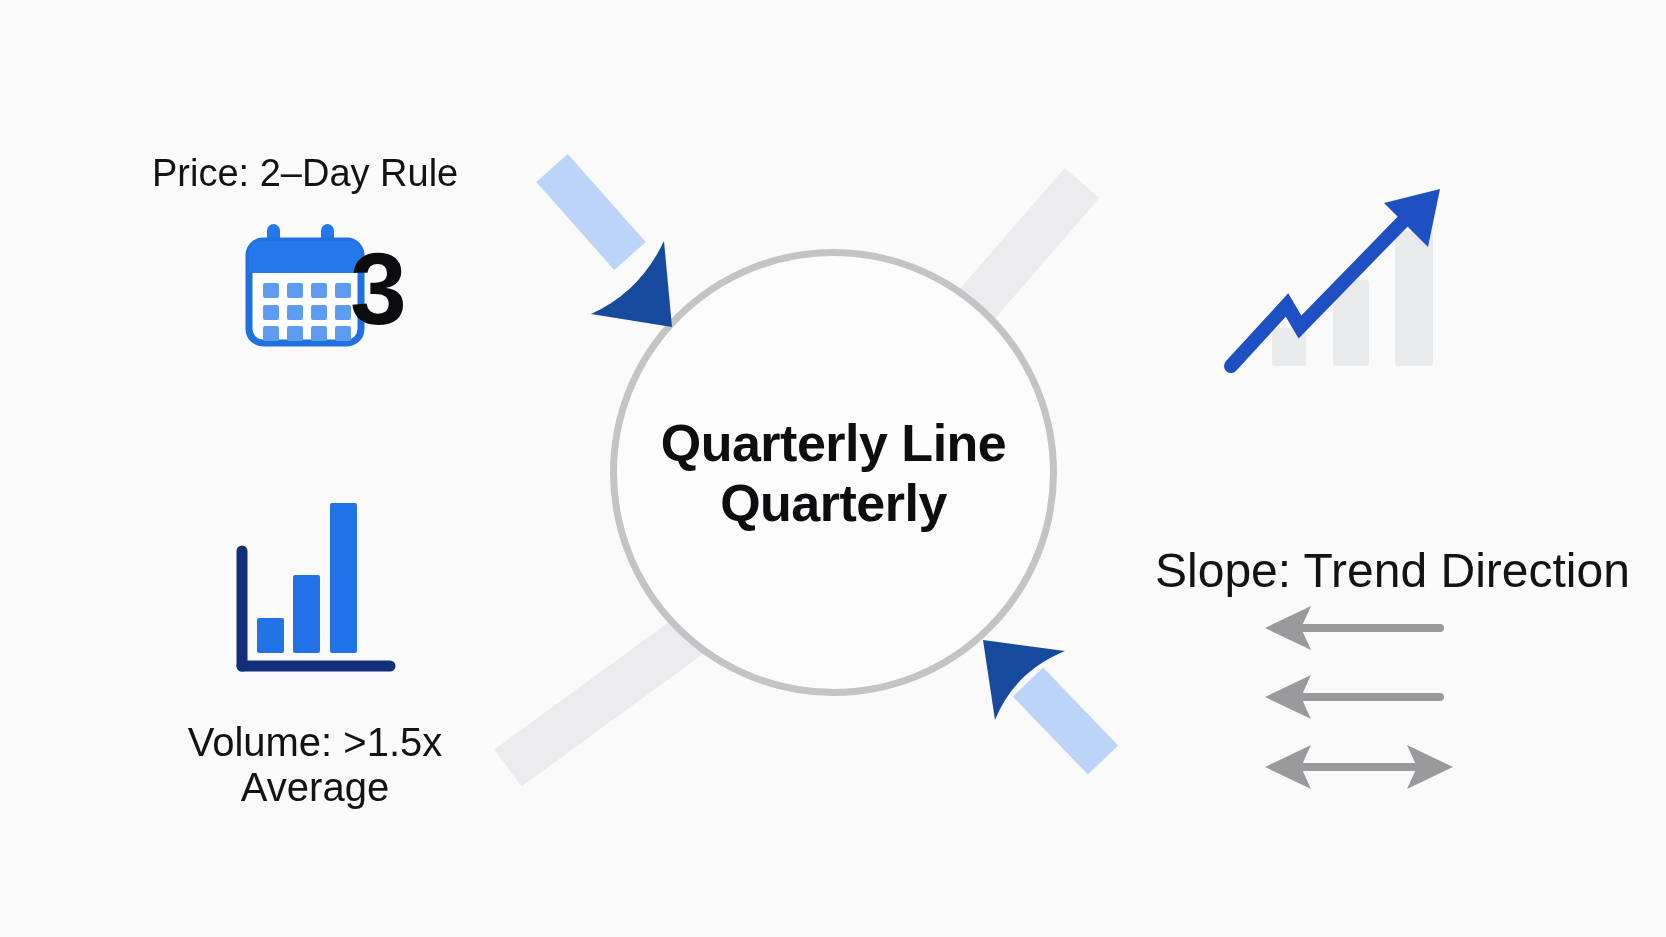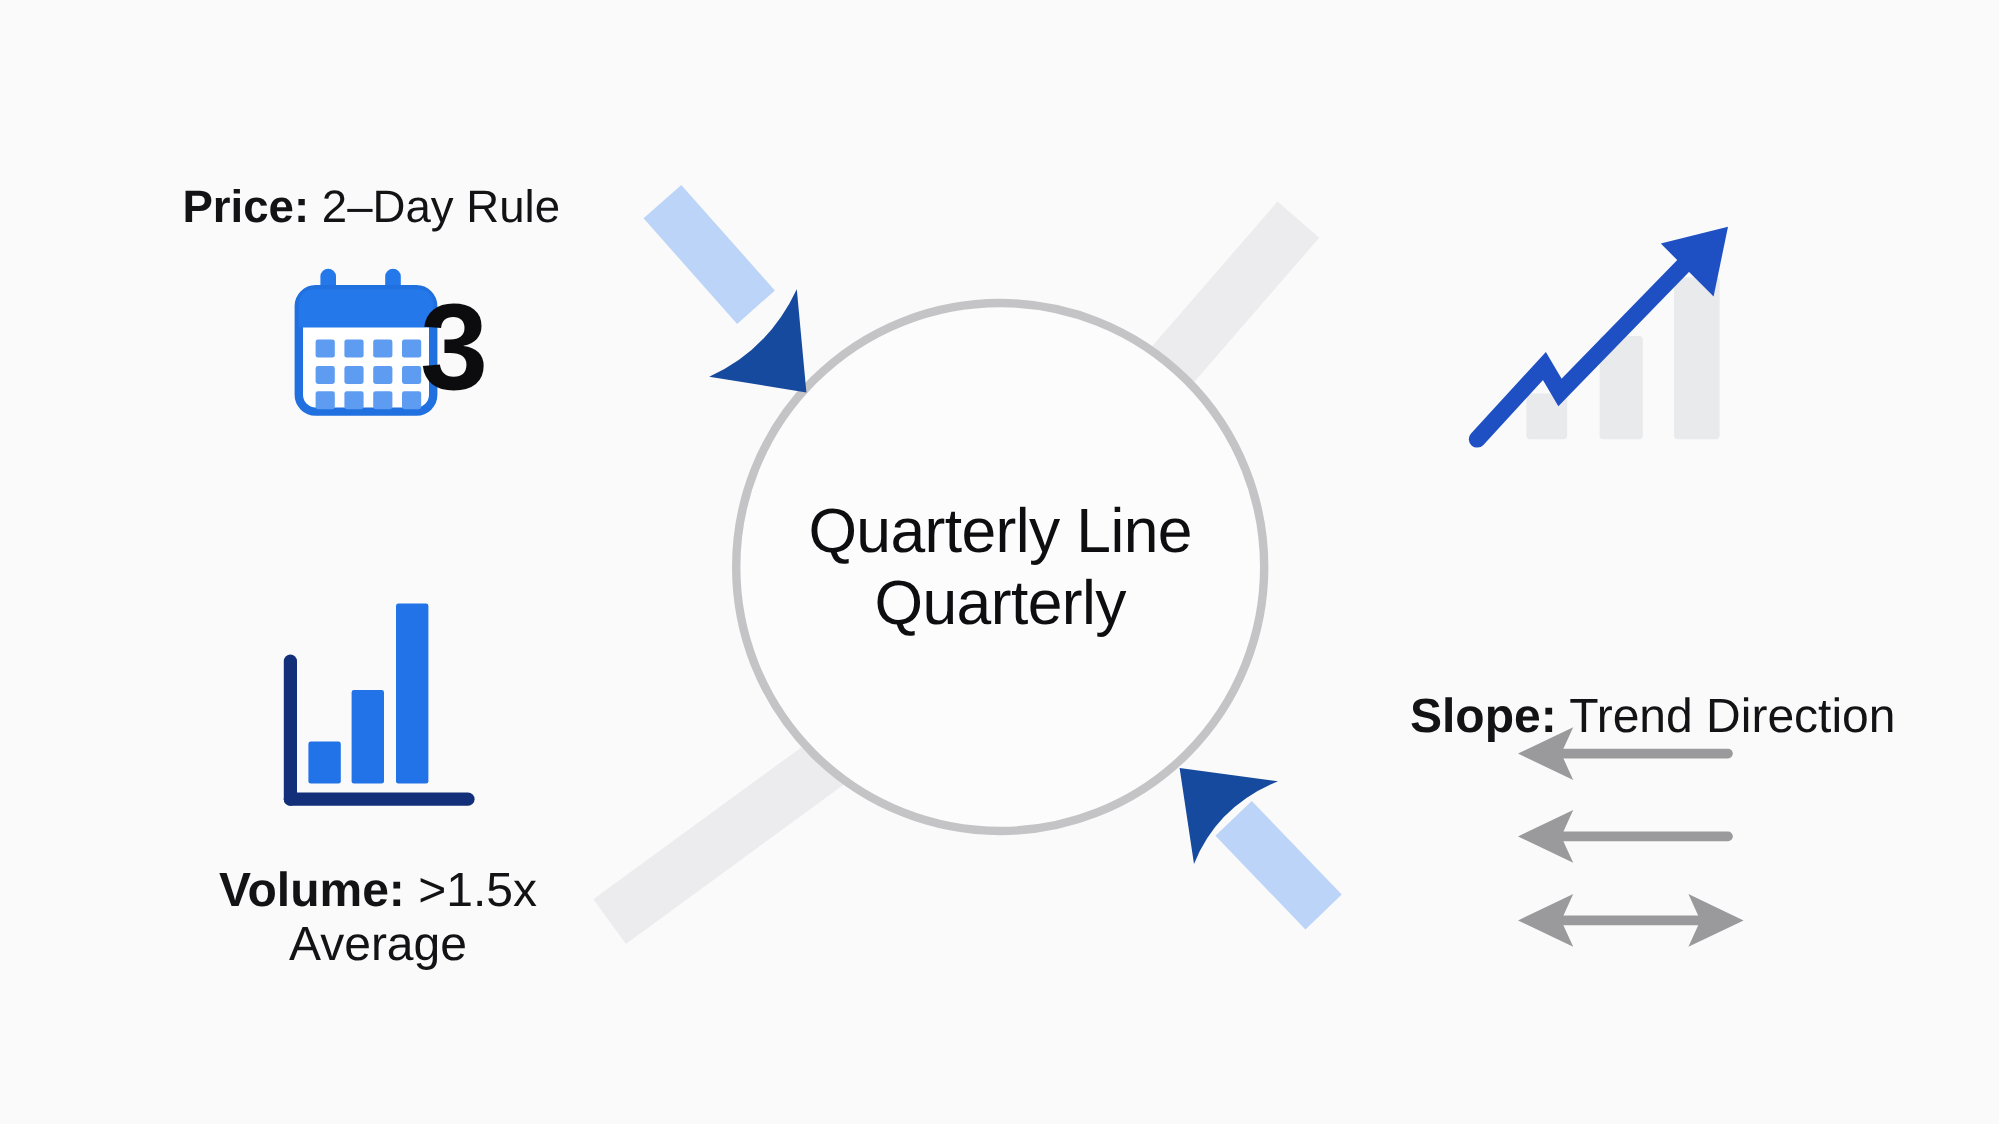--- a/index.html
+++ b/index.html
@@ -4,33 +4,33 @@
 <style>
   html,body{margin:0;padding:0;}
   body{
     width:1666px;height:937px;overflow:hidden;
     font-family:"Liberation Sans","DejaVu Sans",sans-serif;
     background:#fafafa;
   }
   .canvas{position:relative;width:1666px;height:937px;background:#fafafa;}
   svg.layer{position:absolute;left:0;top:0;width:1666px;height:937px;pointer-events:none;}
   .txt{position:absolute;color:#131316;}
-  .b{font-weight:700;}
+  .b{font-weight:400;}
   .price-label{left:152px;top:152px;font-size:38px;font-weight:400;white-space:nowrap;}
   .big-three{left:350px;top:238px;font-size:102px;font-weight:700;line-height:1;color:#0c0c0e;}
   .volume-label{left:120px;top:720px;width:390px;text-align:center;font-size:40px;font-weight:400;line-height:1.13;}
-  .slope-label{left:1155px;top:575px;font-size:40px;font-weight:400;white-space:nowrap;margin-left:20px;}
+  .slope-label{left:1155px;top:543px;font-size:48px;font-weight:400;white-space:nowrap;}
   .center-circle{
     position:absolute;left:610px;top:249px;width:447px;height:447px;
     border:7px solid #c4c4c6;border-radius:50%;
     background:#fcfcfd;box-sizing:border-box;
     display:flex;align-items:center;justify-content:center;
   }
   .center-title{
-    text-align:center;font-size:52px;font-weight:400;line-height:60px;
+    text-align:center;font-size:52px;font-weight:700;line-height:60px;
     color:#0e0e10;letter-spacing:-0.5px;
   }
   .iconbox{position:absolute;}
   .cal{left:240px;top:220px;width:130px;height:132px;}
   .vol{left:225px;top:463px;width:175px;height:215px;}
 </style>
 </head>
 <body>
 
 <div class="canvas">

